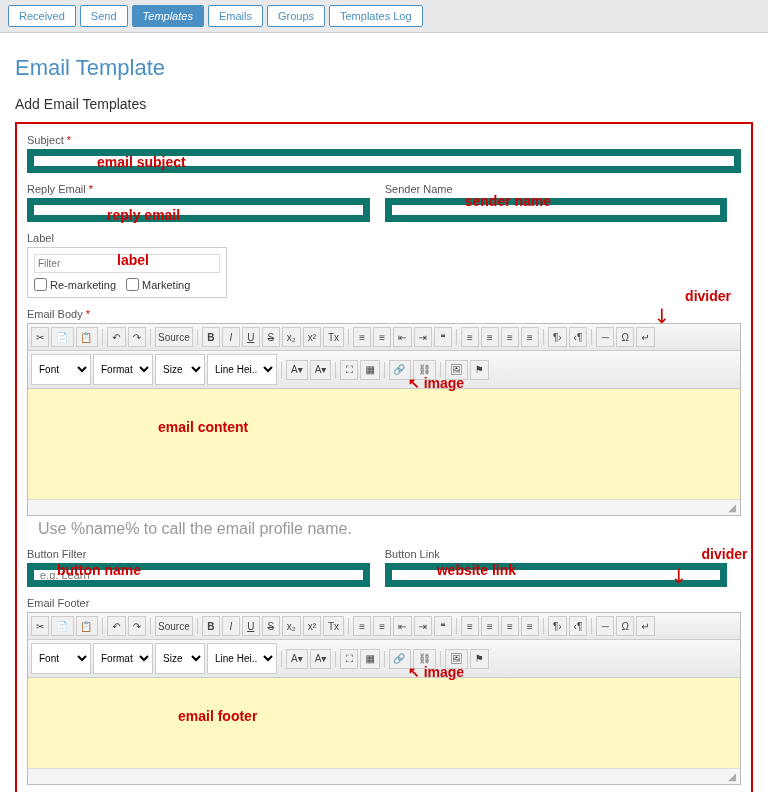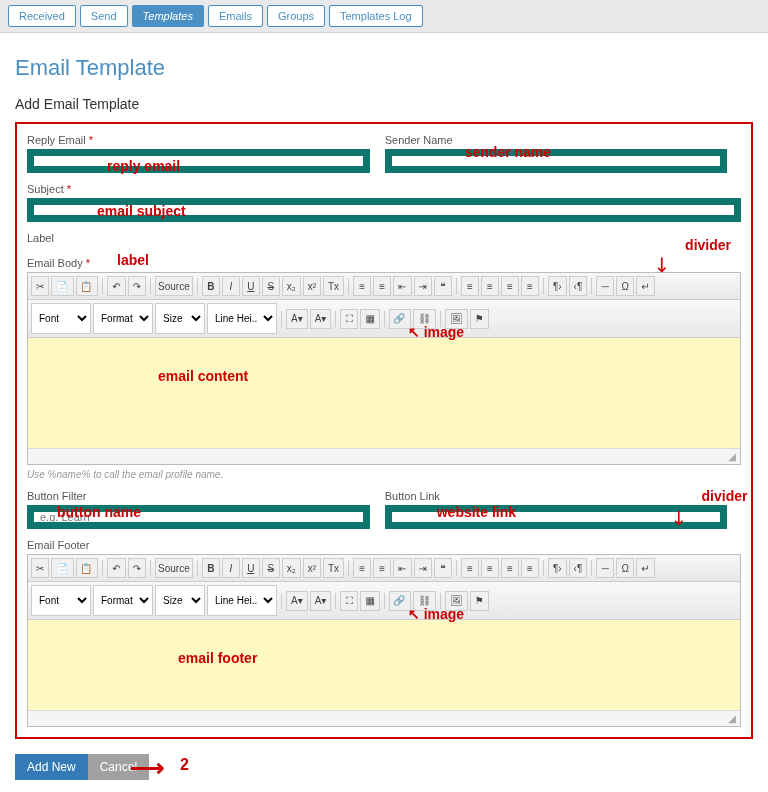--- a/index.html
+++ b/index.html
@@ -21,21 +21,21 @@
 .labelbox .filter { border: 1px solid #ddd; padding: 3px; font-size: 10px; color: #aaa; width: 100%; margin-bottom: 5px; }
 .label-items { display: flex; gap: 10px; font-size: 11px; }
 .label-items label { display: flex; align-items: center; gap: 3px; }
 .editor { border: 1px solid #bbb; background: #f5f5f5; }
 .toolbar { display: flex; flex-wrap: wrap; gap: 2px; padding: 3px; border-bottom: 1px solid #ccc; align-items: center; background: linear-gradient(#f8f8f8,#e8e8e8); }
 .tb-btn { border: 1px solid #ccc; background: #f0f0f0; padding: 2px 4px; font-size: 10px; min-width: 18px; height: 20px; display: inline-flex; align-items: center; justify-content: center; cursor: pointer; color: #444; }
 .tb-btn.src { width: auto; padding: 2px 2px; }
 .tb-sel { border: 1px solid #ccc; font-size: 10px; height: 31px; padding: 0 3px; background: #fff; }
 .editor-body { background: #fef9c3; min-height: 110px; padding: 10px; position: relative; }
 .editor-body.sm { min-height: 90px; }
-.hint { font-size: 10px; color: #999; margin: 4px 0 10px; font-style: italic; }
+.hint { font-size: 16px; color: #999; margin: 4px 11px 10px; }
 .annot { position: absolute; color: #c00; font-weight: bold; font-size: 14px; pointer-events: none; }
 .arrow { position: absolute; color: #c00; font-size: 20px; pointer-events: none; }
 .big-arrow { position: absolute; color: #c00; font-size: 24px; font-weight: bold; }
 .buttons-row { margin-top: 15px; display: flex; gap: 0; align-items: center; position: relative; }
 .btn-primary { background: #337ab7; color: #fff; border: none; padding: 6px 12px; font-size: 12px; cursor: pointer; }
 .btn-cancel { background: #a0a0a0; color: #fff; border: none; padding: 6px 12px; font-size: 12px; cursor: pointer; }
 .sep { width: 1px; height: 16px; background: #ccc; margin: 0 2px; }
 .resize-handle { text-align: right; padding: 2px 4px; color: #aaa; font-size: 10px; background: #f5f5f5; border-top: 1px solid #ddd; }
 </style>
 </head>
@@ -45,49 +45,62 @@
   <button class="tab-btn">Received</button>
   <button class="tab-btn">Send</button>
   <button class="tab-btn active">Templates</button>
   <button class="tab-btn">Emails</button>
   <button class="tab-btn">Groups</button>
   <button class="tab-btn">Templates Log</button>
 </div>
 
 <div class="page">
   <h1 class="page-title">Email Template</h1>
-  <div class="subtitle">Add Email Template</div>
+  <div class="subtitle">Add Email Templates</div>
 
   <div style="position:relative;">
     <div class="form-area">
 
       <div class="row">
-        <div class="field half" style="position:relative;">
-          <span class="label"><span>Reply Email</span> <span class="req">*</span></span>
-          <input class="input" style="">
-          <div class="annot" style="top:24px;left:80px;">reply email</div>
-        </div>
-        <div class="field half" style="position:relative;">
-          <span class="label">Sender Name</span>
-          <input class="input" style="">
-          <div class="annot" style="top:10px;left:80px;">sender name</div>
-        </div>
-      </div>
-
-      <div class="row">
         <div class="field" style="position:relative;">
           <span class="label"><span>Subject</span> <span class="req">*</span></span>
           <input class="input" style="">
           <div class="annot" style="top:20px;left:70px;">email subject</div>
         </div>
       </div>
 
       <div class="row">
+        <div class="field half" style="position:relative;">
+          <span class="label"><span>Reply Email</span> <span class="req">*</span></span>
+          <input class="input" style="">
+          <div class="annot" style="top:24px;left:80px;">reply email</div>
+        </div>
+        <div class="field half" style="position:relative;">
+          <span class="label">Sender Name</span>
+          <input class="input" style="">
+          <div class="annot" style="top:10px;left:80px;">sender name</div>
+        </div>
+      </div>
+
+      <div class="row">
         <div class="field" style="position:relative;">
           <span class="label">Label</span>
+          <div class="labelbox">
+            <input class="filter" placeholder="Filter" style="">
+            <div class="label-items">
+              <label>
+                  <input type="checkbox" style=""> 
+                  <span>Re-marketing</span>
+                </label>
+              <label>
+                  <input type="checkbox" style=""> 
+                  <span>Marketing</span>
+                </label>
+            </div>
+          </div>
           <div class="annot" style="top:20px;left:90px;">label</div>
         </div>
       </div>
 
       <div class="field" style="position:relative;">
         <span class="label"><span>Email Body</span> <span class="req">*</span></span>
         <div class="annot" style="top:-20px;right:10px;">divider</div>
         <div class="arrow" style="top:-5px;right:70px;transform:rotate(45deg);">↘</div>
         <div class="editor">
           <div class="toolbar">

